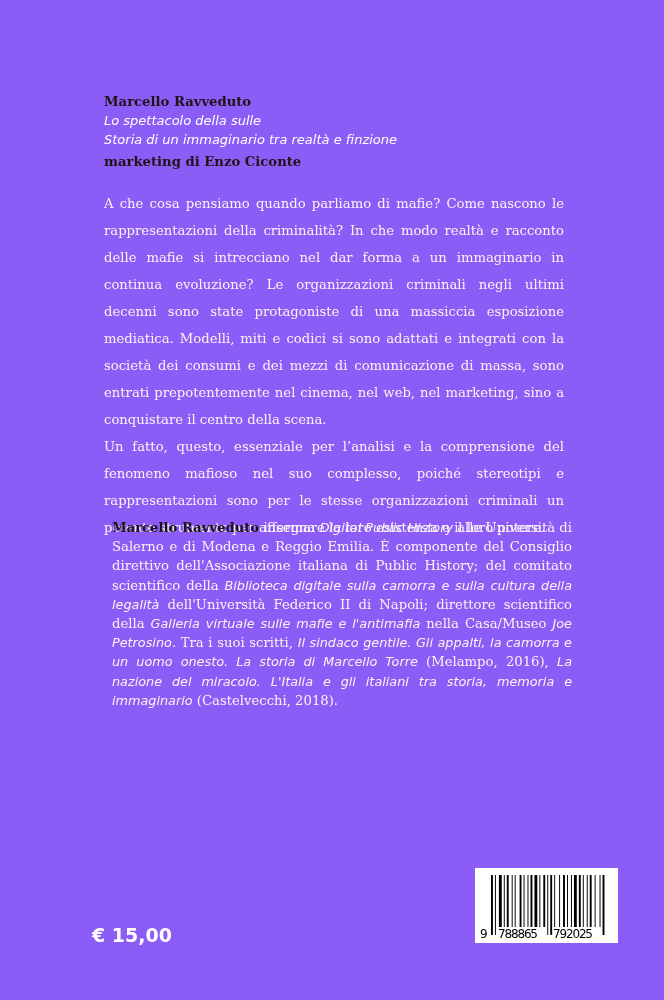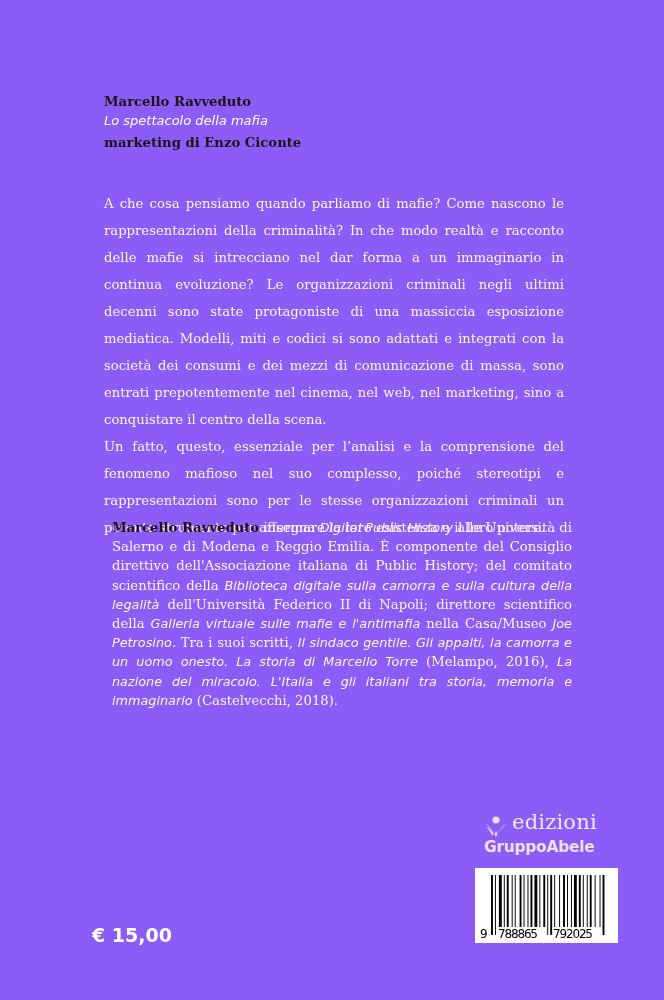--- a/index.html
+++ b/index.html
@@ -47,42 +47,34 @@
   .barcode-box svg { position: absolute; left: 0; top: 0; }
   .barcode-digits { font-family: "DejaVu Sans", "Liberation Sans", sans-serif; font-size: 12px; fill: #000; }
 </style>
 </head>
 <body>
 
 <div class="cover">
 
   <div class="header">
     <div class="author">Marcello Ravveduto</div>
-    <div class="italic">Lo spettacolo della mafia</div>
+    <div class="italic">Lo spettacolo della sulle</div>
+    <div class="italic">Storia di un immaginario tra realtà e finzione</div>
     <div class="preface">marketing di Enzo Ciconte</div>
   </div>
 
   <div class="blurb">
     <p>A che cosa pensiamo quando parliamo di mafie? Come nascono le rappresentazioni della criminalità? In che modo realtà e racconto delle mafie si intrecciano nel dar forma a un immaginario in continua evoluzione? Le organizzazioni criminali negli ultimi decenni sono state protagoniste di una massiccia esposizione mediatica. Modelli, miti e codici si sono adattati e integrati con la società dei consumi e dei mezzi di comunicazione di massa, sono entrati prepotentemente nel cinema, nel web, nel marketing, sino a conquistare il centro della scena.</p>
     <p>Un fatto, questo, essenziale per l’analisi e la comprensione del fenomeno mafioso nel suo complesso, poiché stereotipi e rappresentazioni sono per le stesse organizzazioni criminali un potente strumento per affermare la loro esistenza e il loro potere.</p>
   </div>
 
   <div class="bio">
     <span class="name">Marcello Ravveduto</span><span id="bio-rest"><span> insegna </span><i>Digital Public History</i><span> alle Università di Salerno e di Modena e Reggio Emilia. È com­ponente del Consiglio direttivo dell'Associazione italiana di Public History; del comitato scientifico della </span><i>Biblioteca digitale sulla camorra e sulla cultura della legalità</i><span> dell'Uni­versità Federico II di Napoli; direttore scientifico della </span><i>Gal­leria virtuale sulle mafie e l'antimafia</i><span> nella Casa/Museo </span><i>Joe Petrosino</i><span>. Tra i suoi scritti, </span><i>Il sindaco gentile. Gli appalti, la camorra e un uomo onesto. La storia di Marcello Torre</i><span> (Me­lampo, 2016), </span><i>La nazione del miracolo. L'Italia e gli italiani tra storia, memoria e immaginario</i><span> (Castelvecchi, 2018).</span></span>
   </div>
 
-  <div class="logo">
-    <svg class="icon" viewBox="0 0 24 22" width="24" height="22">
-      <circle cx="12" cy="4" r="3.6" fill="#eedde1"></circle>
-      <path d="M1 8 C4 8 7 12 10 17 L12 21 L14 17 C17 12 20 8 23 8 C20 9 17 13 13.5 18 L12 15 L10.5 18 C7 13 4 9 1 8 Z" fill="#eedde1"></path>
-      <path d="M2 11 C5 11 8 15 10 19 L8 19 C6 15 4 12 2 11 Z" fill="#eedde1"></path>
-    </svg>
-    <span class="word1">edizioni</span>
-    <span class="word2">GruppoAbele</span>
-  </div>
 
   <div class="barcode-box">
     <svg width="143" height="75" viewBox="0 0 143 75">
       <g id="bars" fill="#000">
           <rect x="16" y="7" width="1.9" height="60"></rect>
           <rect x="19.95" y="7" width="0.95" height="60"></rect>
           <rect x="23.9" y="7" width="2.8499999999999996" height="52"></rect>
           <rect x="28.799999999999997" y="7" width="0.95" height="52"></rect>
           <rect x="31.799999999999997" y="7" width="1.9" height="52"></rect>
           <rect x="36.7" y="7" width="0.95" height="52"></rect>

